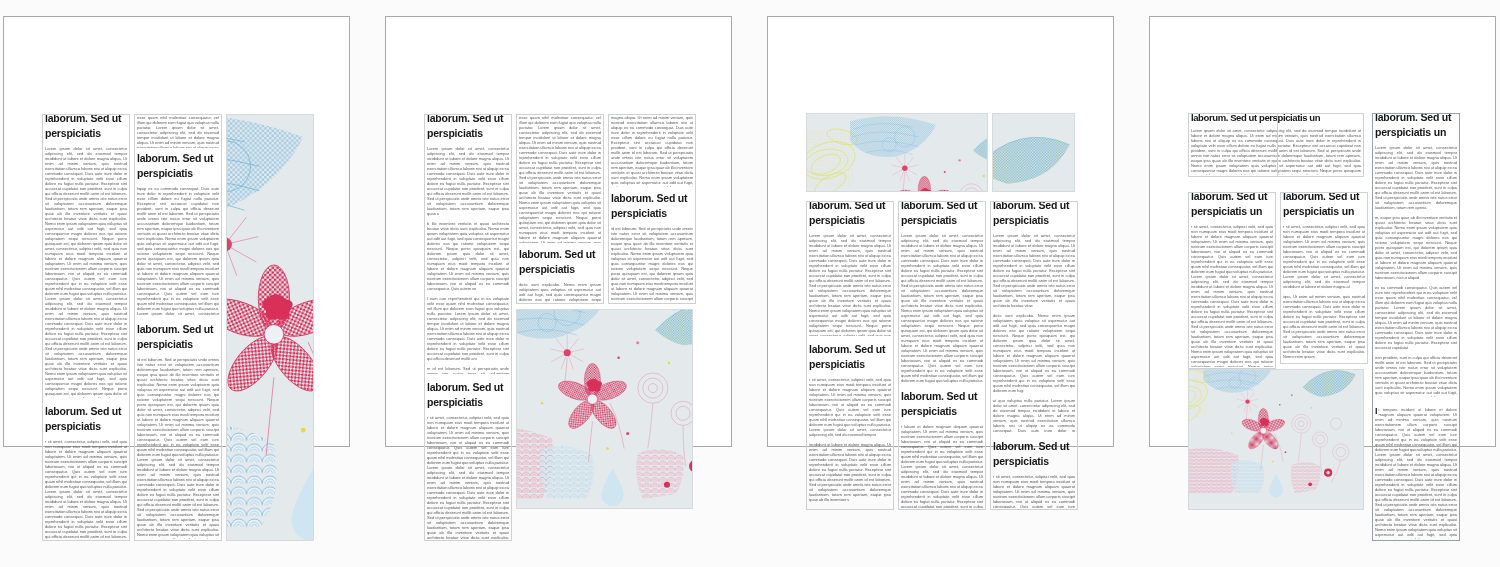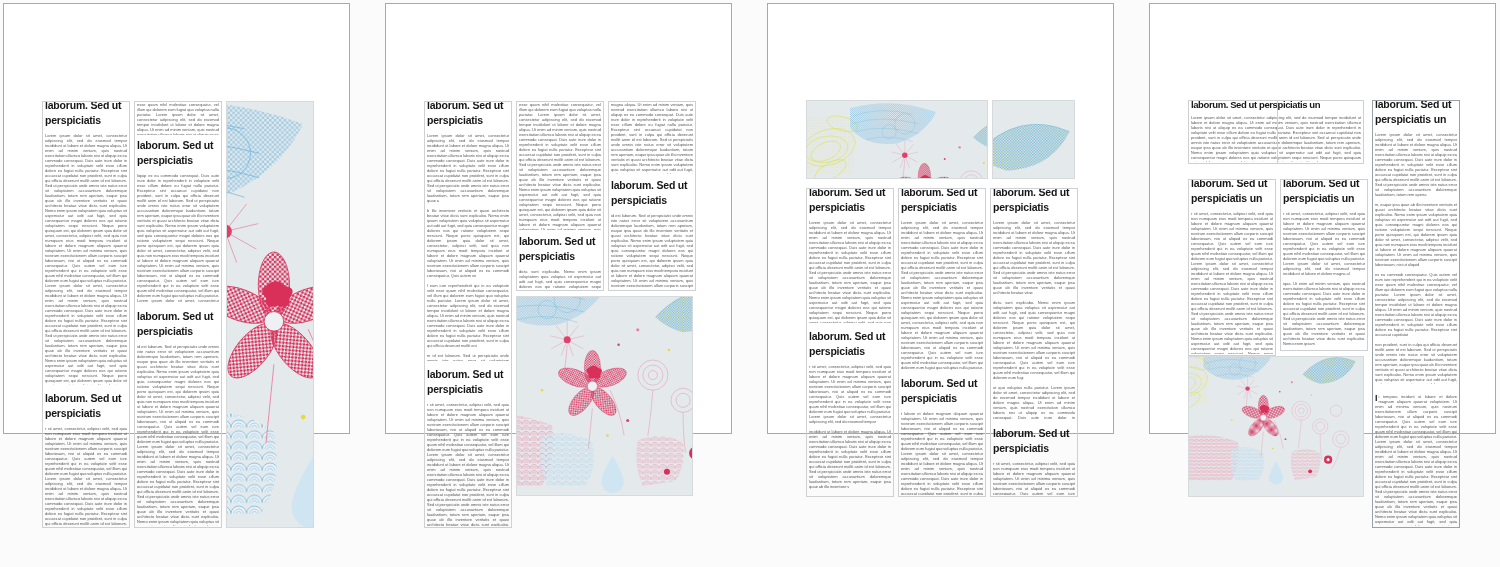--- a/index.html
+++ b/index.html
@@ -4,21 +4,21 @@
 <style>
   html,body{margin:0;padding:0;}
   body{
     width:1500px;height:567px;position:relative;
     background:#fbfbfb;
     font-family:"Liberation Sans", sans-serif;
     overflow:hidden;
   }
   .canvas{position:absolute;left:0;top:0;width:1500px;height:567px;}
   .page{
-    position:absolute;top:3px;width:347px;height:431px;
+    position:absolute;top:16px;width:347px;height:431px;
     background:#ffffff;border:1px solid #a9a9a9;box-sizing:border-box;
   }
   .frame{
     position:absolute;box-sizing:border-box;
     border:1px solid #cdd1d4;
     padding:1px 2px;overflow:hidden;
     display:flex;flex-direction:column;
   }
   .frame.strong{border-color:#9aa0a5;}
   .imgframe{

